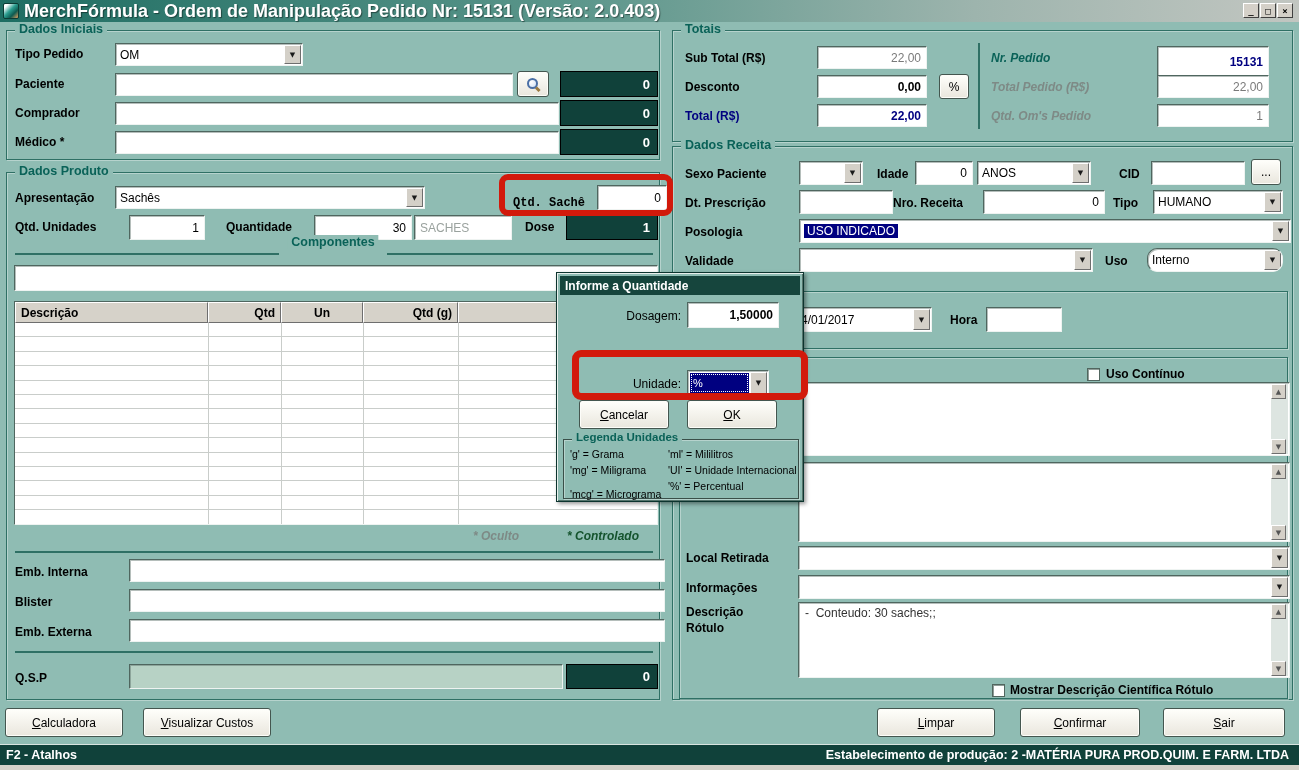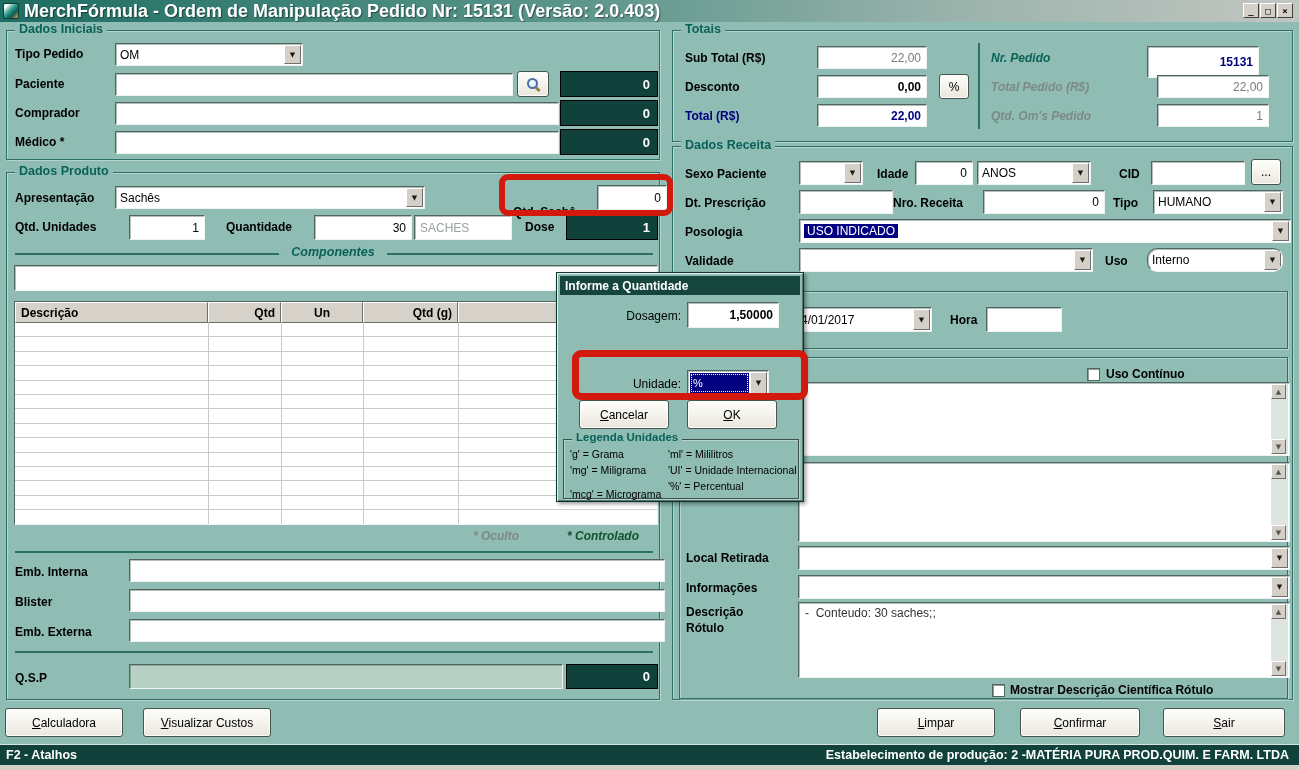--- a/index.html
+++ b/index.html
@@ -156,46 +156,46 @@
     <span class="group-caption">Totais</span>
     <span class="lbl" style="left:12px; top:20px;">Sub Total (R$)</span>
     <div class="tfield right grayv" style="left:144px; top:15px; width:110px; height:23px;">22,00</div>
     <span class="lbl" style="left:12px; top:49px;">Desconto</span>
     <div class="tfield right bold" style="left:144px; top:44px; width:110px; height:23px;">0,00</div>
     <div class="btn" style="left:266px; top:43px; width:30px; height:25px;">%</div>
     <span class="lbl navy" style="left:12px; top:78px;">Total (R$)</span>
     <div class="tfield right navyv" style="left:144px; top:73px; width:110px; height:23px;">22,00</div>
     <div class="vline" style="left:305px; top:12px; height:86px;"></div>
     <span class="lbl teal-it" style="left:318px; top:20px;">Nr. Pedido</span>
-    <div class="tfield right navyv" style="left:474px; top:15px; width:112px; height:32px;">15131</div>
+    <div class="tfield right navyv" style="left:484px; top:15px; width:112px; height:32px;">15131</div>
     <span class="lbl gray-it" style="left:318px; top:49px;">Total Pedido (R$)</span>
     <div class="tfield right grayv" style="left:484px; top:44px; width:112px; height:23px;">22,00</div>
     <span class="lbl gray-it" style="left:318px; top:78px;">Qtd. Om's Pedido</span>
     <div class="tfield right grayv" style="left:484px; top:73px; width:112px; height:23px;">1</div>
   </div>
 
   <div class="group" style="left:6px; top:172px; width:654px; height:528px;">
     <span class="group-caption">Dados Produto</span>
     <span class="lbl" style="left:8px; top:18px;">Apresentação</span>
     <div class="combo" style="left:108px; top:13px; width:310px; height:23px;">
       <span>Sachês</span>
       <span class="combo-btn">▼</span>
     </div>
-    <span class="lbl" style="left:506px; top:32px;">Qtd. Sachê</span>
+    <span class="lbl" style="left:506px; top:23px;font-family:Liberation Mono, monospace;">Qtd. Sachê</span>
     <div class="tfield right" style="left:590px; top:12px; width:70px; height:25px;">0</div>
     <span class="lbl" style="left:8px; top:47px;">Qtd. Unidades</span>
     <div class="tfield right" style="left:122px; top:42px; width:76px; height:25px;">1</div>
     <span class="lbl" style="left:219px; top:47px;">Quantidade</span>
     <div class="tfield right" style="left:307px; top:42px; width:98px; height:25px;">30</div>
     <div class="tfield disabled" style="left:407px; top:42px; width:98px; height:25px;">SACHES</div>
     <span class="lbl" style="left:518px; top:47px;">Dose</span>
     <div class="dark-num" style="left:559px; top:42px; width:92px; height:25px;">1</div>
 
     <div class="hline" style="left:8px; top:80px; width:264px;"></div>
-    <span class="group-caption" style="left:50%; top:72px; transform:translateX(-50%);font-style:italic;">Componentes</span>
+    <span class="group-caption" style="left:50%; top:62px; transform:translateX(-50%);">Componentes</span>
     <div class="hline" style="left:380px; top:80px; width:266px;"></div>
 
     <div class="tfield" style="left:7px; top:92px; width:644px; height:26px;"></div>
 
     <div class="grid" style="left:7px; top:128px; width:644px; height:224px;">
       <div class="grid-head">
         <div class="ghc" style="width:193px;">Descrição</div>
         <div class="ghc r" style="width:73px;">Qtd</div>
         <div class="ghc c" style="width:82px;">Un</div>
         <div class="ghc r" style="width:95px;">Qtd (g)</div>

